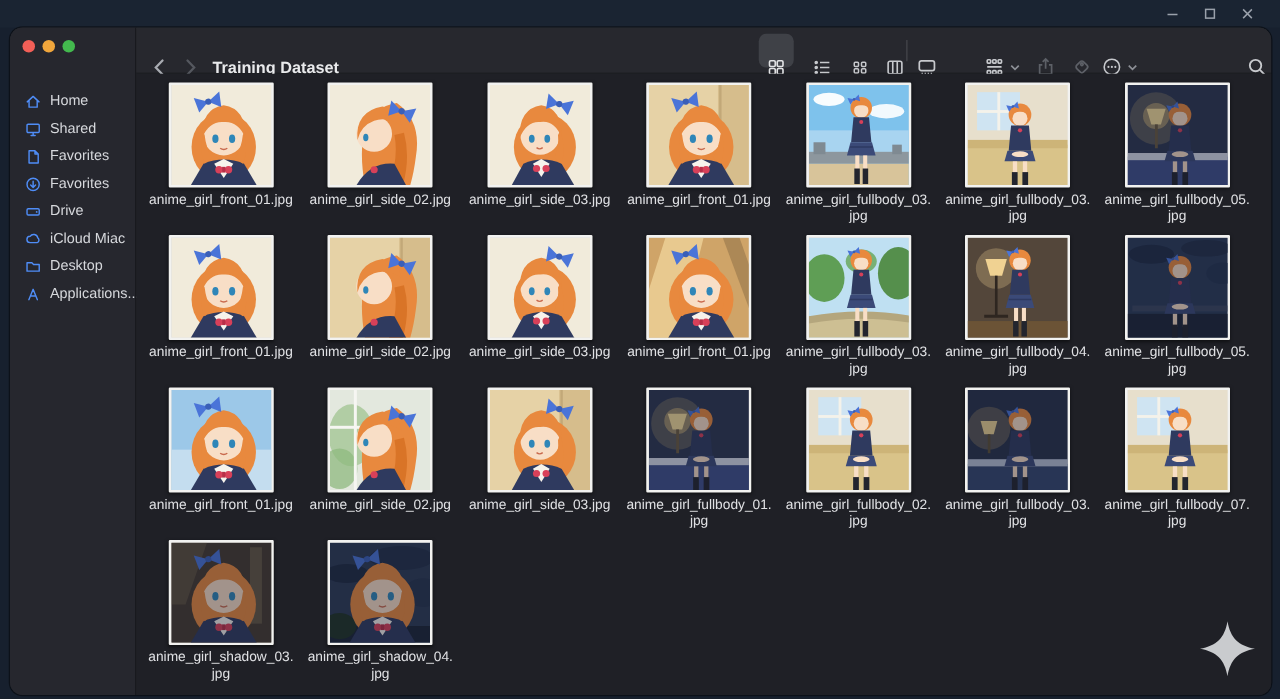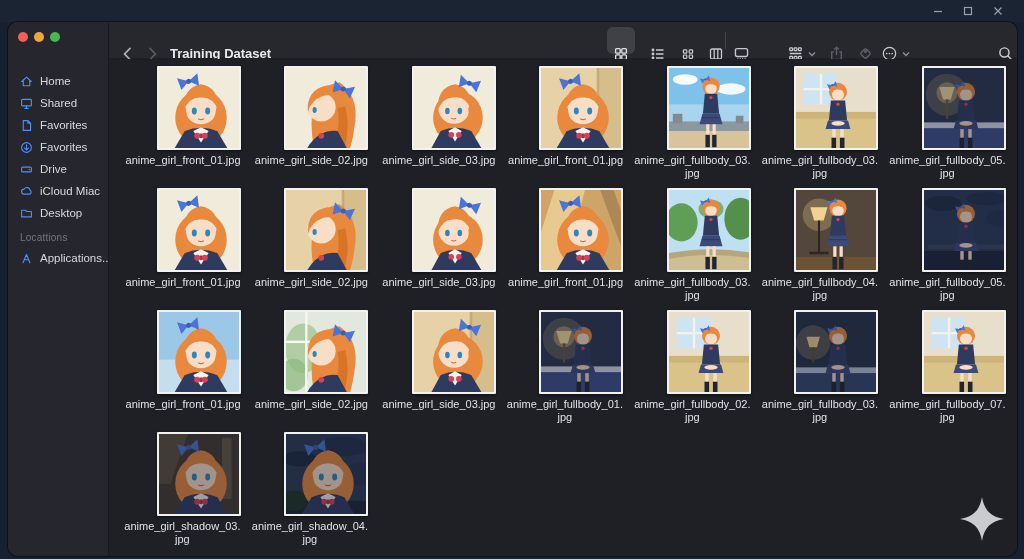--- a/index.html
+++ b/index.html
@@ -34,21 +34,21 @@
   .tb { position:absolute; top:13px; height:37px; display:flex; align-items:center; color:#c7c9cd; }
   .tb.dim { color:#5d6067; }
   .title { font-size:13px; font-weight:bold; color:#e9eaec; }
   .seg-sel { position:absolute; left:498px; top:5px; width:28px; height:27px; background:#3f4147; border-radius:6px; }
   .vsep { position:absolute; left:616px; top:10px; width:1px; height:17px; background:rgba(255,255,255,.14); }
   .icon-btn { cursor:default; }
 
   
   .content { position:absolute; left:101px; top:37px; width:908px; height:497px; background:#1f2026; overflow:hidden; }
   .grid { display:grid; grid-template-columns:repeat(7,127.5px); padding:7px 0 0 4px; }
-  .cell { width:127.5px; height:122px; display:flex; flex-direction:column; align-items:flex-end; cursor:default; }
+  .cell { width:127.5px; height:122px; display:flex; flex-direction:column; align-items:center; cursor:default; }
   .thumb { width:84px; height:84px; border:2px solid #f2f2f0; border-radius:1px; background:#ddd;
            box-shadow:0 1px 3px rgba(0,0,0,.5); overflow:hidden; flex:0 0 auto; }
   .thumb svg { display:block; }
   .fname { margin-top:4px; font-size:11px; line-height:13px; color:#e0e1e4; text-align:center;
            max-width:124px; white-space:pre-line; }
 
   .sparkle { position:absolute; right:12px; bottom:14px; width:46px; height:46px; }
 </style>
 </head>
 <body>
@@ -120,21 +120,20 @@
             <path d="M5 11.2 A3.1 3.1 0 0 1 5 5 A4.2 4.2 0 0 1 12.6 6.6 A2.6 2.6 0 0 1 12 11.2 Z"></path>
           </svg>
           <span>iCloud Miac</span>
         </div>
         <div class="sb-item">
           <svg width="13" height="13" viewBox="0 0 16 16" fill="none" stroke="#4f8df7" stroke-width="1.4" stroke-linejoin="round" stroke-linecap="round">
             <path d="M2 4 H6.8 L8.4 5.6 H14 V12.2 H2 Z"></path>
           </svg>
           <span>Desktop</span>
         </div>
-        <div class="sb-header">Locattions</div>
         <div class="sb-item">
           <svg width="13" height="13" viewBox="0 0 16 16" fill="none" stroke="#4f8df7" stroke-width="1.4" stroke-linejoin="round" stroke-linecap="round">
             <path d="M3.8 13.2 L8 3 L12.2 13.2 M5.6 9.6 H10.4"></path>
           </svg>
           <span>Applications...</span>
         </div>
       </div>
   </div>
 
   <div class="toolbar">

